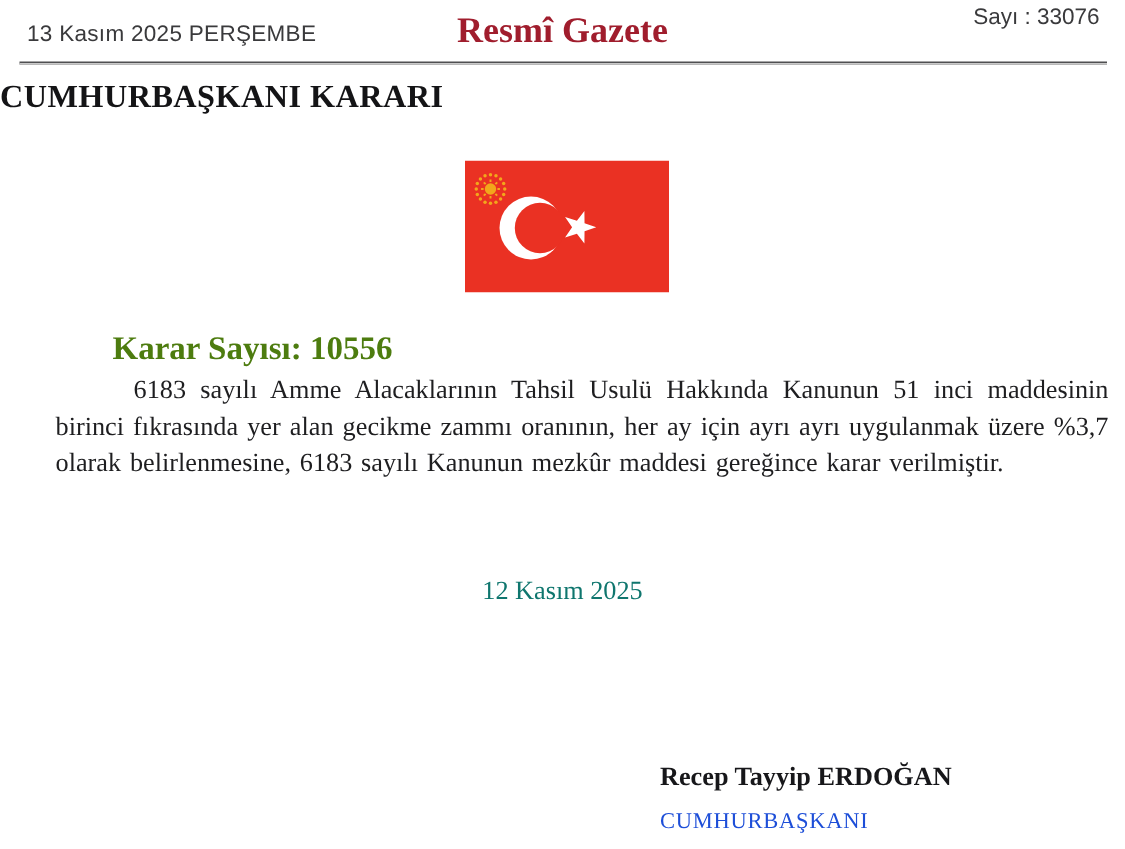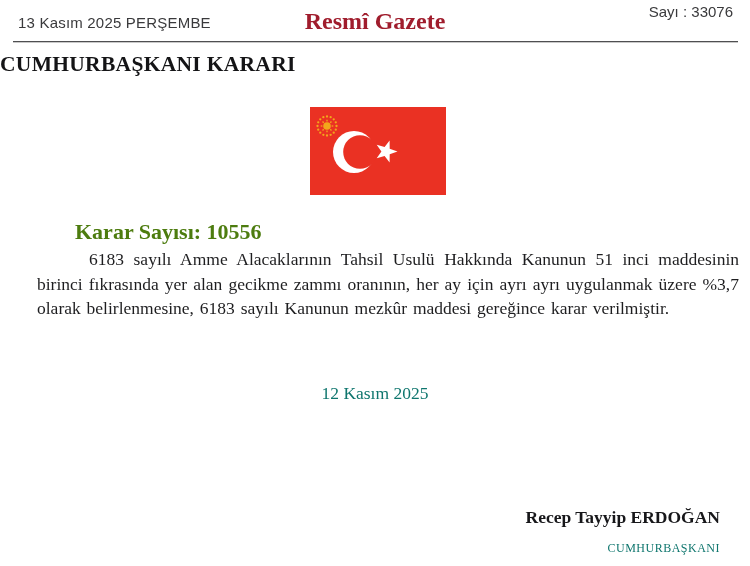--- a/index.html
+++ b/index.html
@@ -82,32 +82,32 @@
     position: absolute;
     left: 0; right: 0; top: 383px;
     text-align: center;
     font-size: 17.5px;
     color: #0f766e;
   }
   .signature {
     position: absolute;
     left: 440px; top: 502px;
     width: 280px;
-    text-align: right;
+    text-align: left;
     line-height: 31px;
     font-family: Liberation Serif, serif;
   }
   .signature-name {
     font-weight: bold;
     font-size: 17.5px;
     color: #17171a;
   }
   .signature-title {
-    font-size: 12px;
-    color: #0f766e;
+    font-size: 15px;
+    color: #1d4ed8;
     letter-spacing: 0.5px;
   }
 </style>
 </head>
 <body>
 
 <div class="page">
 
   <span class="header-date">13 Kasım 2025 PERŞEMBE</span>
   <span class="masthead">Resmî Gazete</span>

